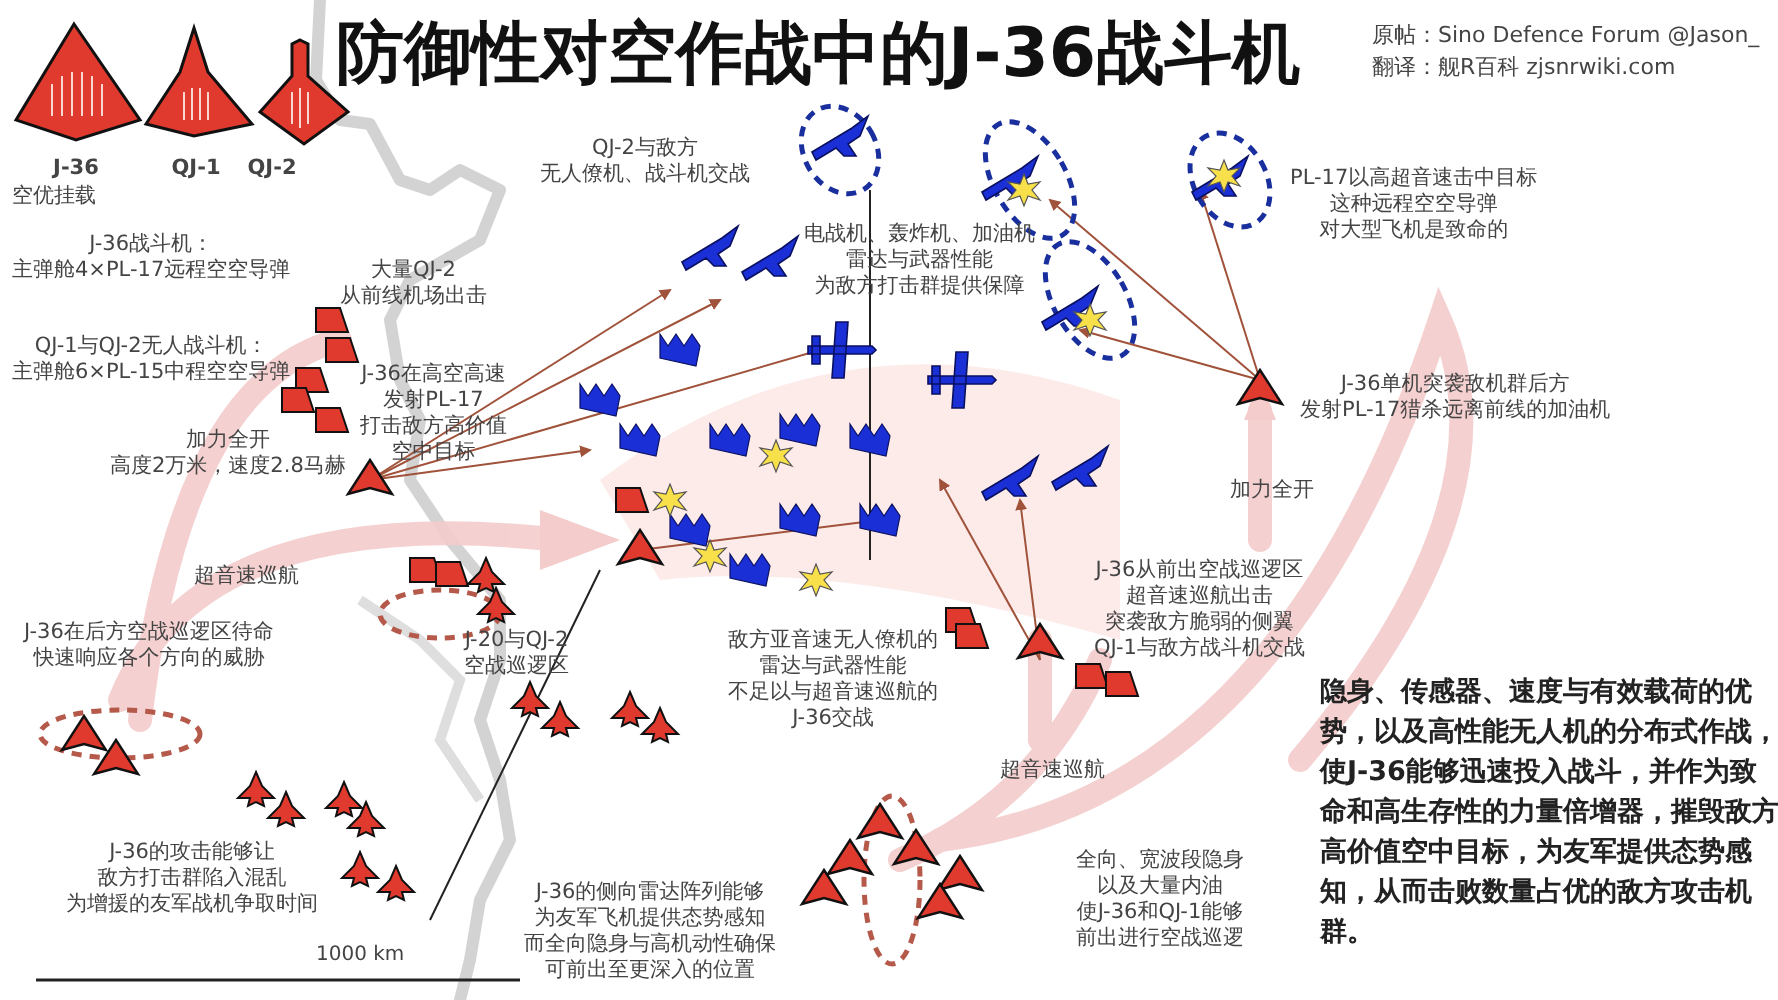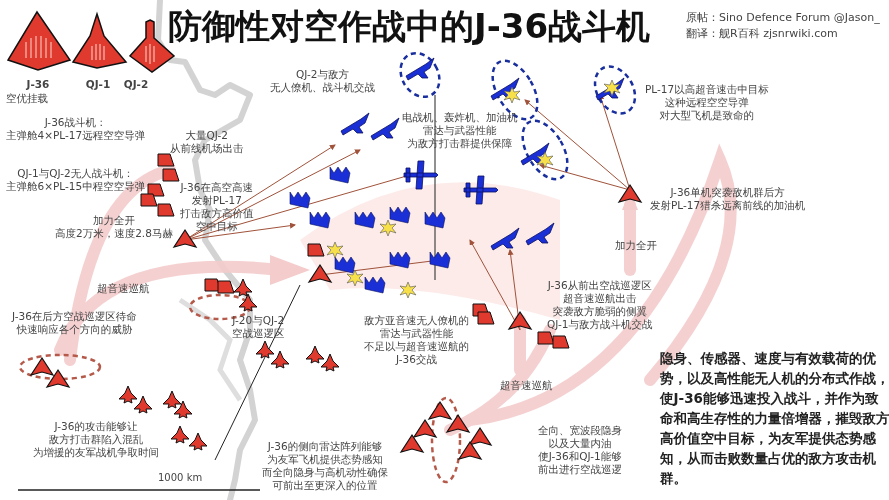--- a/index.html
+++ b/index.html
@@ -2,21 +2,21 @@
 <html><head>
 <meta charset="utf-8">
 <style>
   html, body { margin:0; padding:0; }
   body { width:889px; height:500px; position:relative; overflow:hidden; background:#ffffff; font-family:"DejaVu Sans", sans-serif; color:#333; }
   .abs { position:absolute; }
   .title { left:168px; top:4px; font-size:34px; font-weight:bold; color:#111; letter-spacing:0px; white-space:nowrap; font-family:"DejaVu Sans", sans-serif; }
   .credits { left:686px; top:10px; font-size:11px; color:#444; line-height:16px; white-space:nowrap; }
   .lbl { font-size:10.5px; color:#444; line-height:13px; text-align:center; white-space:nowrap; }
   .lbl.left { text-align:center; }
-  .summary { left:660px; top:336px; width:230px; font-size:13.5px; font-weight:bold; color:#222; line-height:20px;margin-top:12px; }
+  .summary { left:660px; top:336px; width:230px; font-size:13.5px; font-weight:bold; color:#222; line-height:20px; }
   .legend-name { font-size:10.5px; font-weight:bold; color:#444; text-align:center; }
   svg.map { position:absolute; left:0; top:0; }
   .scale-label { font-size:10px; color:#444; }
 </style>
 </head>
 <body>
 
 <svg class="map" width="889" height="500" viewBox="0 0 889 500">
   <defs>
     <marker id="mh" markerWidth="6" markerHeight="6" refX="5" refY="3" orient="auto">

